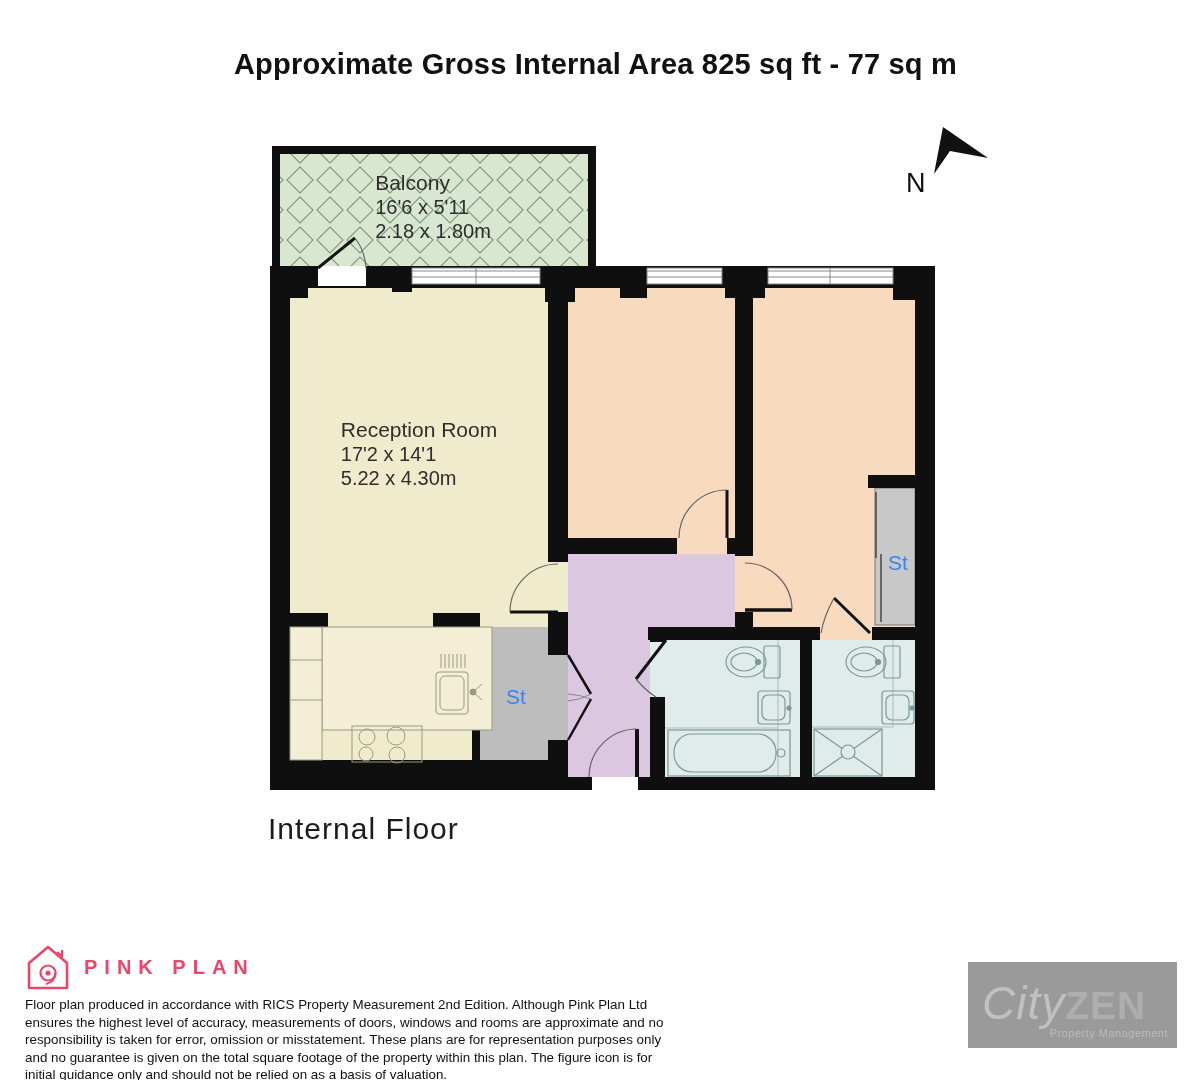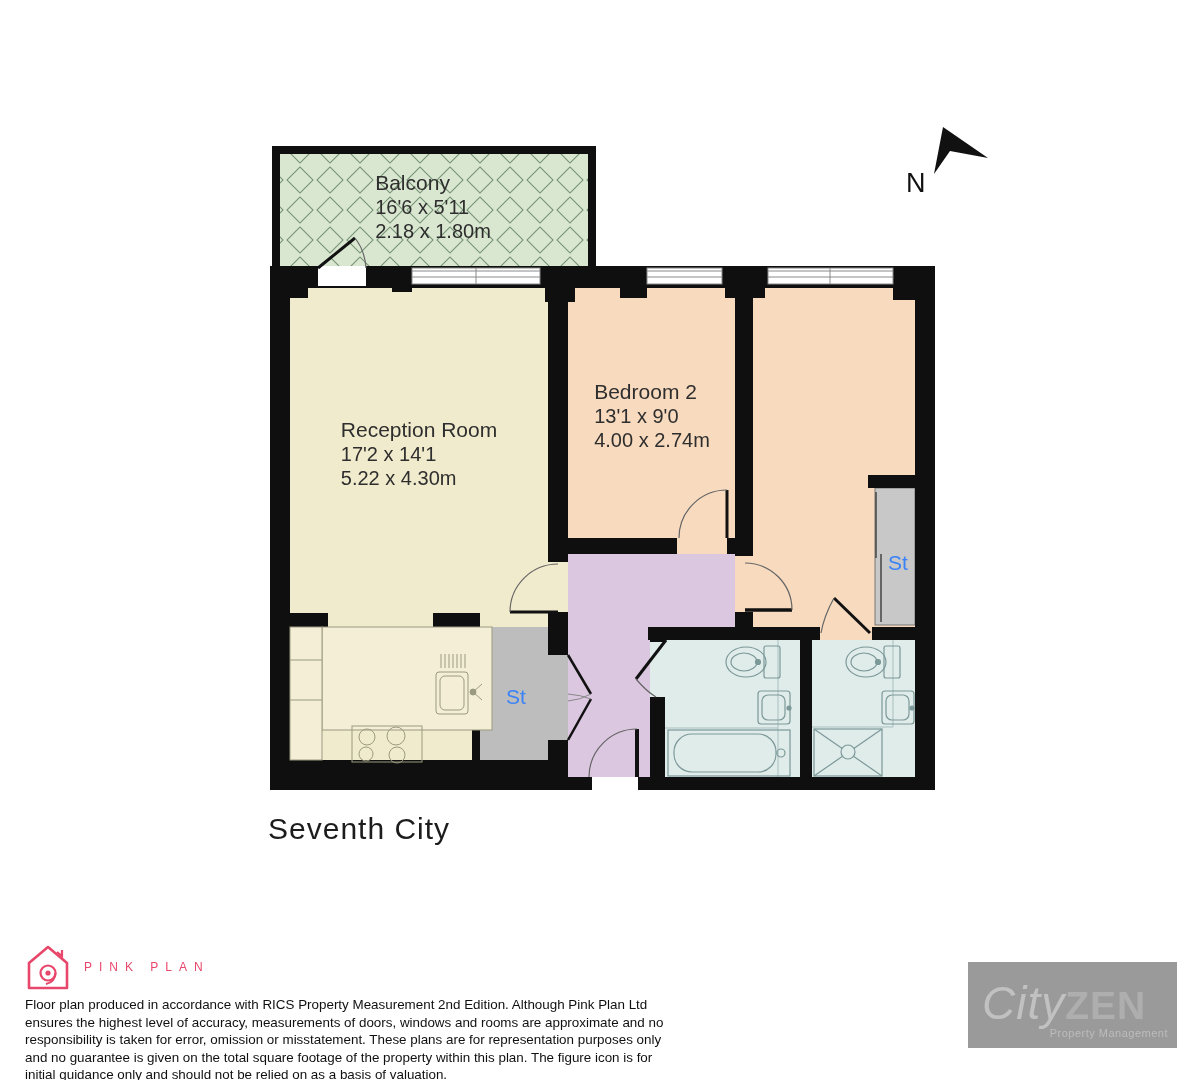--- a/index.html
+++ b/index.html
@@ -21,40 +21,41 @@
     transform:translate(-50%,-50%);color:#3b82f6;font-size:21px;white-space:nowrap;
   }
   #compass-n{
     left:906px;top:168px;font-size:27px;color:#111;
   }
   #floor-label{
     left:268px;top:812px;font-size:30px;font-weight:400;color:#1c1c1c;letter-spacing:1px;
   }
   #pinkplan{left:26px;top:944px;display:flex;align-items:center;gap:14px;}
   #pinkplan-name{
-    color:#e8476b;font-size:12px;font-weight:400;letter-spacing:7px;white-space:nowrap;
+    color:#e8476b;font-size:20px;font-weight:700;letter-spacing:7px;white-space:nowrap;
   }
   #disclaimer{
     left:25px;top:996px;width:660px;font-size:13.4px;line-height:17.6px;color:#101010;
   }
   #cityzen{
     left:968px;top:962px;width:209px;height:86px;background:#9a9a9a;
   }
   #cityzen .wordmark{position:absolute;left:14px;top:14px;white-space:nowrap;}
   #cityzen .city{font-style:italic;font-size:46px;color:#c1c1c1;letter-spacing:1px;}
   #cityzen .zen{font-size:39px;font-weight:800;color:#aeaeae;letter-spacing:1px;}
   #cityzen .tagline{
     position:absolute;right:9px;bottom:9px;font-size:11px;color:#bcbcbc;letter-spacing:0.5px;
   }
 </style>
 </head>
 <body>
 
 <div id="canvas">
 
+  <div class="abs" id="plan-title">Approximate Gross Internal Area 825 sq ft - 77 sq m</div>
 
   <svg class="abs" style="left:0;top:0" width="1191" height="1080" viewBox="0 0 1191 1080">
     <defs>
       <pattern id="lattice" width="30" height="30" patternUnits="userSpaceOnUse">
         <rect width="30" height="30" fill="#d9e6d0"></rect>
         <path d="M-2,15 L15,-2 M15,32 L32,15" stroke="#5d7d5d" stroke-width="1.1" opacity="0.8"></path>
         <path d="M-2,15 L15,32 M15,-2 L32,15" stroke="#5d7d5d" stroke-width="1.1" opacity="0.8"></path>
       </pattern>
     </defs>
 
@@ -253,34 +254,29 @@
     <span style="display:block">16'6 x 5'11</span>
     <span style="display:block">2.18 x 1.80m</span>
   </div>
 
   <div class="abs room-label" style="left:419px;top:418px">
     <span class="rname" style="display:block">Reception Room</span>
     <span style="display:block">17'2 x 14'1</span>
     <span style="display:block">5.22 x 4.30m</span>
   </div>
 
-  <div class="abs room-label" style="left:652px;top:380px">
-    <span class="rname" style="display:block">Bedroom 2</span>
-    <span style="display:block">13'1 x 9'0</span>
-    <span style="display:block">4.00 x 2.74m</span>
-  </div>
 
 
 
   <div class="abs st-label" style="left:516px;top:697px">St</div>
   <div class="abs st-label" style="left:898px;top:563px">St</div>
 
   <div class="abs" id="compass-n">N</div>
 
-  <div class="abs" id="floor-label">Seventh City</div>
+  <div class="abs" id="floor-label">Internal Floor</div>
 
   <div class="abs" id="pinkplan">
     <svg width="44" height="46" viewBox="0 0 44 46">
       <path d="M22,3 L41,19 L41,44 L3,44 L3,19 Z" fill="none" stroke="#e8476b" stroke-width="2.6" stroke-linejoin="round"></path>
       <path d="M31,8 L36,12 L36,6" fill="none" stroke="#e8476b" stroke-width="2.2"></path>
       <circle cx="22" cy="29" r="7.5" fill="none" stroke="#e8476b" stroke-width="2.2"></circle>
       <circle cx="22" cy="29" r="2.6" fill="#e8476b"></circle>
       <path d="M29.5,29 Q29,38 20,40" fill="none" stroke="#e8476b" stroke-width="2.2"></path>
     </svg>
     <span id="pinkplan-name">PINK PLAN</span>

